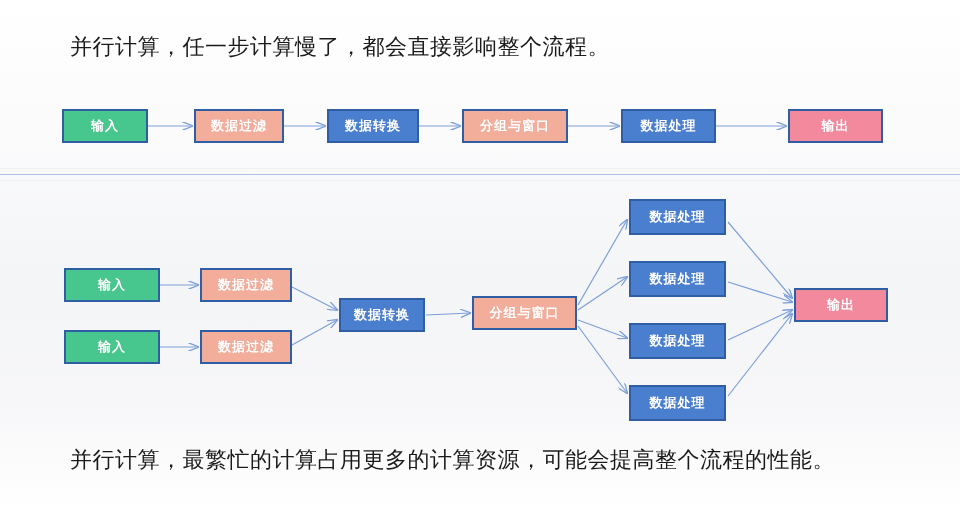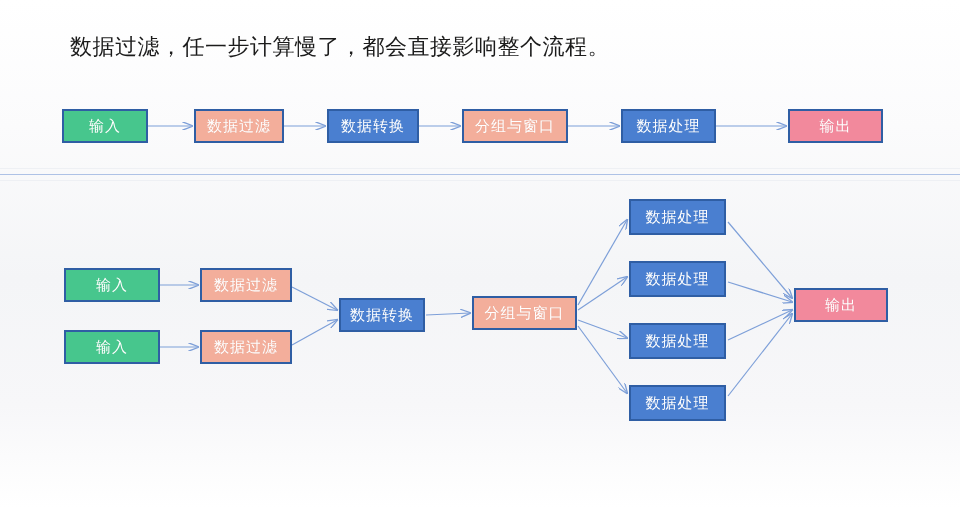--- a/index.html
+++ b/index.html
@@ -54,36 +54,37 @@
   }
 
   .node {
     position: absolute;
     box-sizing: border-box;
     border: 2px solid #2f5ea4;
     display: flex;
     align-items: center;
     justify-content: center;
     color: #ffffff;
-    font-size: 15px;
+    font-size: 13px;
     letter-spacing: 1px;
     white-space: nowrap;
     text-shadow: 0 0 1px rgba(0,0,0,0.08);
+    font-weight: bold;
   }
   .node.green  { background: #47c68d; }
   .node.salmon { background: #f3ae9b; }
   .node.blue   { background: #4a7fd0; }
   .node.pink   { background: #f2899c; text-align: right; }
 </style>
 </head>
 <body>
 
 <div id="page">
 
-  <div class="caption" id="caption-top">数据过滤，任一步计算慢了，都会直接影响整个流程。</div>
+  <div class="caption" id="caption-top">并行计算，任一步计算慢了，都会直接影响整个流程。</div>
 
   <div class="divider-soft" style="top:168px;"></div>
   <div class="divider"></div>
   <div class="divider-soft" style="top:180px;"></div>
 
   <svg class="links" viewBox="0 0 960 507">
     <defs>
       <marker id="arrowhead" markerWidth="9" markerHeight="7" refX="8" refY="3.5" orient="auto">
         <path d="M0,0 L9,3.5 L0,7" fill="none" stroke="#7d9fd8" stroke-width="1.1"></path>
       </marker>
@@ -132,14 +133,15 @@
   <div class="node blue" style="left:339px; top:298px; width:86px; height:34px;">数据转换</div>
   <div class="node salmon" style="left:472px; top:296px; width:105px; height:34px;">分组与窗口</div>
 
   <div class="node blue" style="left:629px; top:199px; width:97px; height:36px;">数据处理</div>
   <div class="node blue" style="left:629px; top:261px; width:97px; height:36px;">数据处理</div>
   <div class="node blue" style="left:629px; top:323px; width:97px; height:36px;">数据处理</div>
   <div class="node blue" style="left:629px; top:385px; width:97px; height:36px;">数据处理</div>
 
   <div class="node pink" style="left:794px; top:288px; width:94px; height:34px;">输出</div>
 
+  <div class="caption" id="caption-bottom">并行计算，最繁忙的计算占用更多的计算资源，可能会提高整个流程的性能。</div>
 
 </div>
 
 </body></html>

